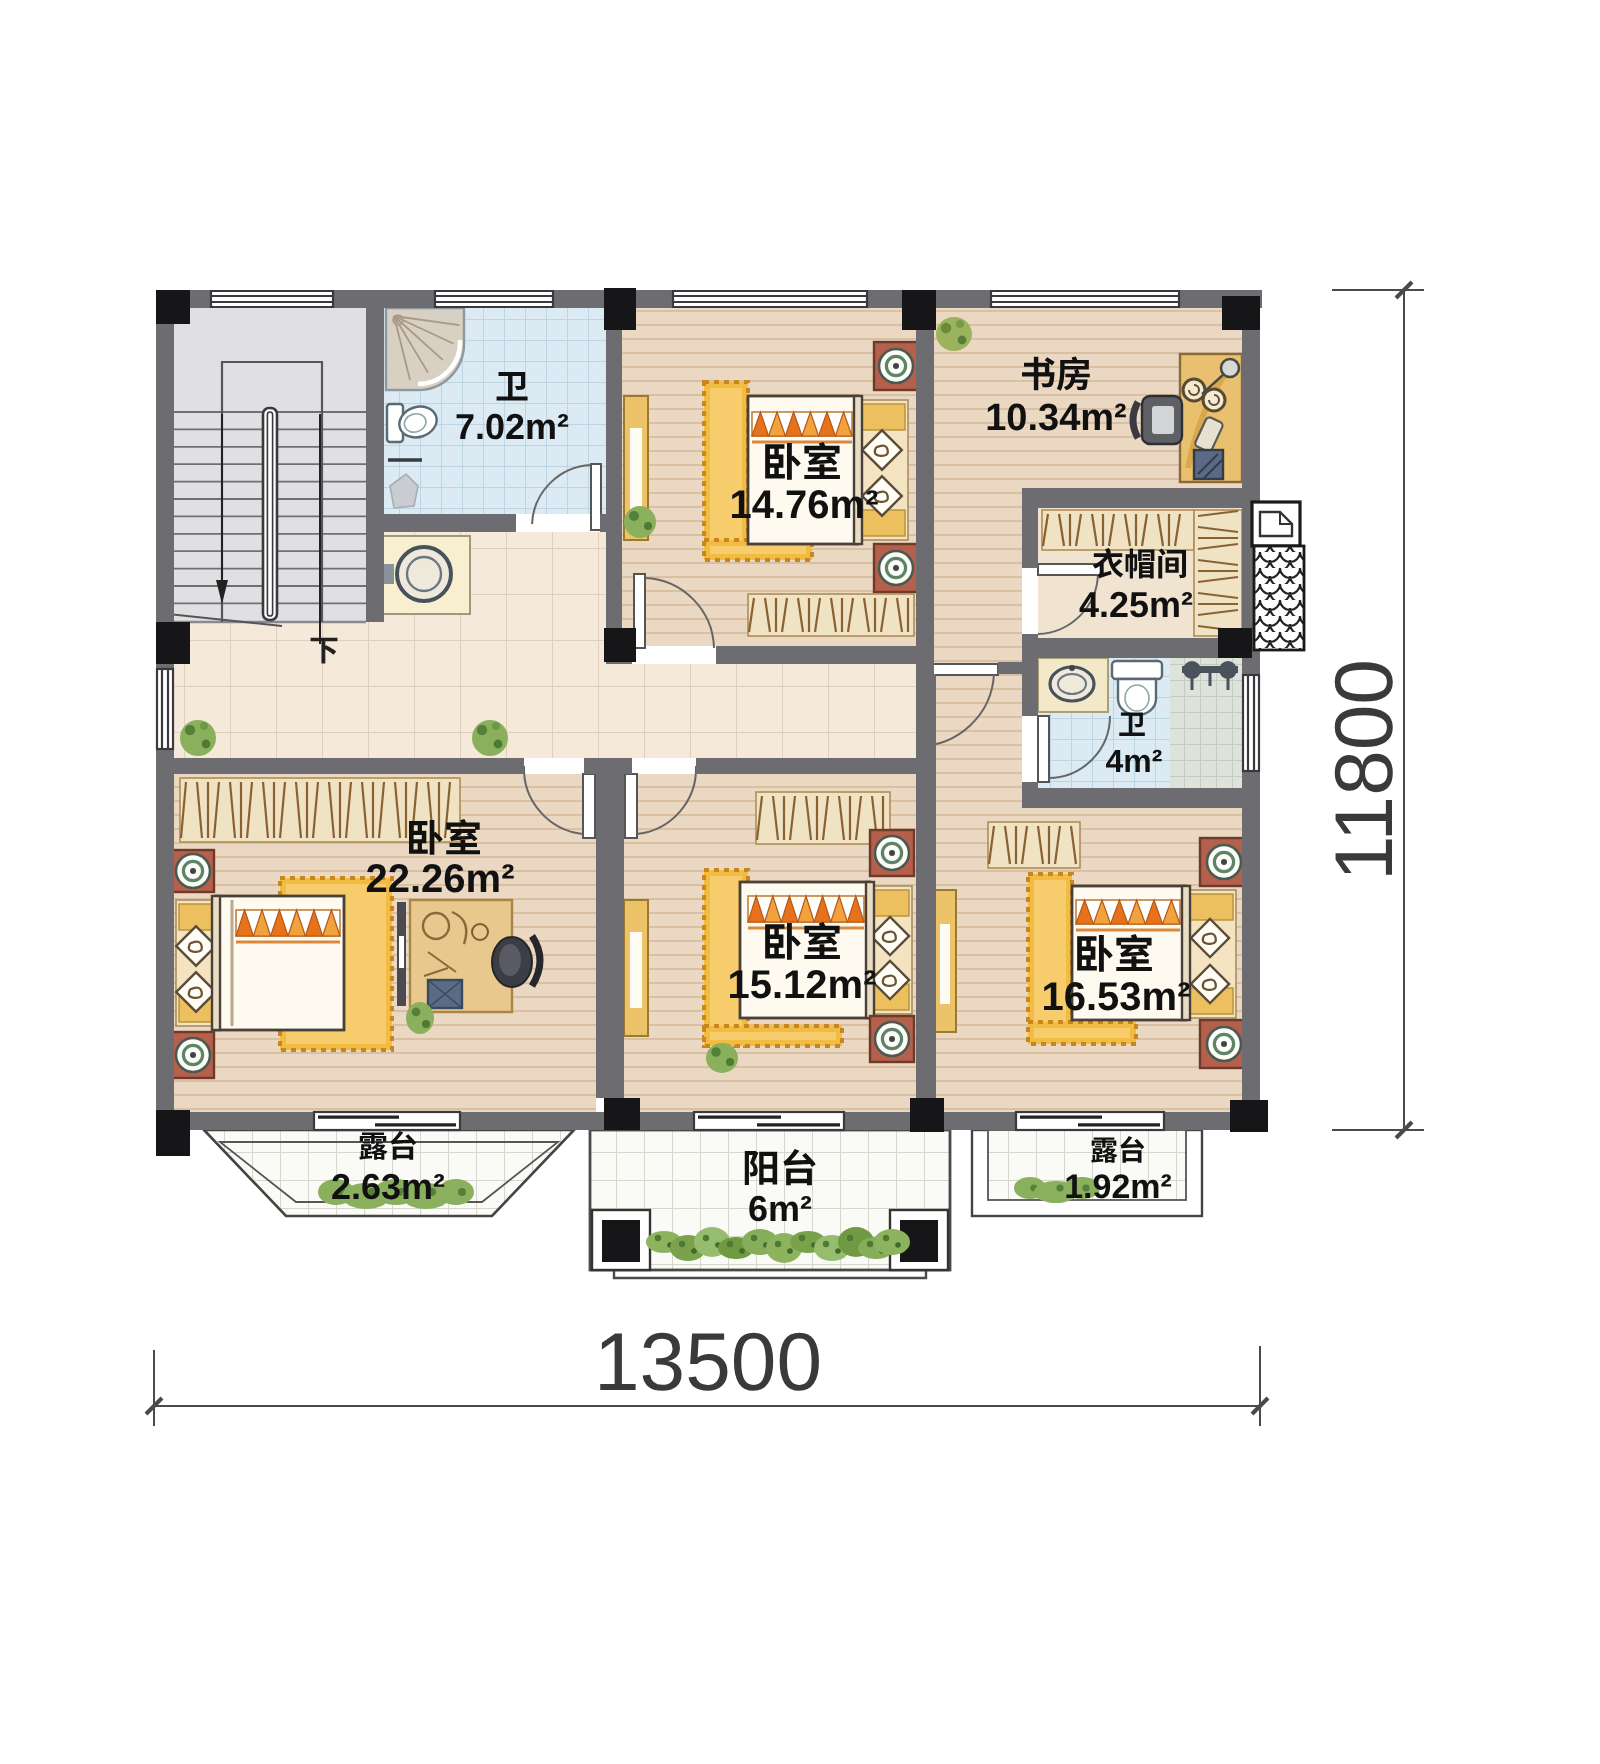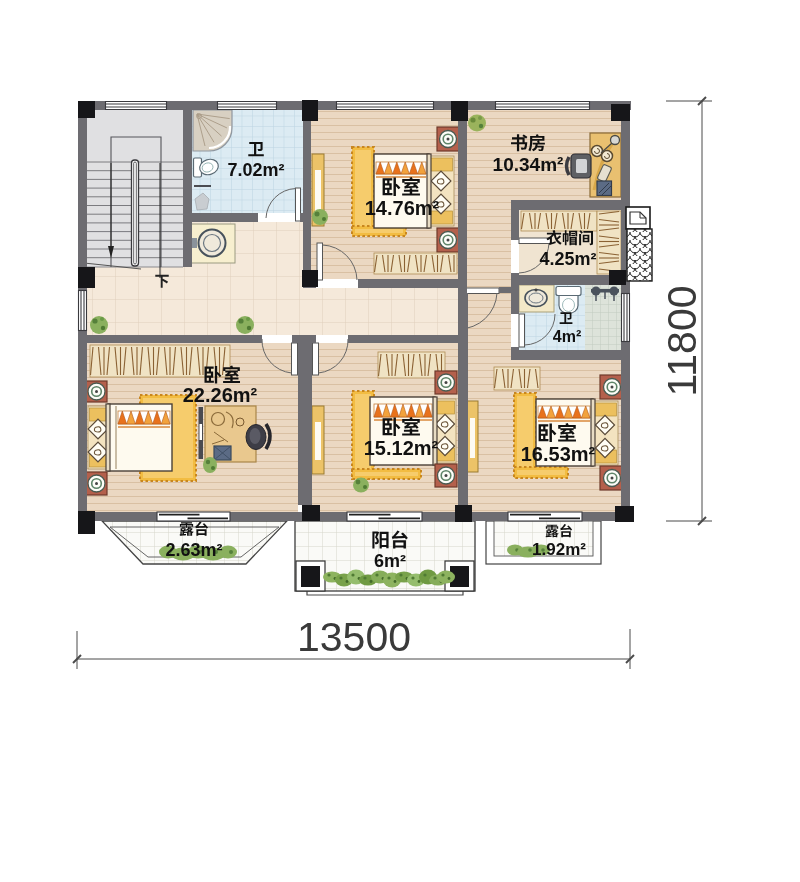--- a/index.html
+++ b/index.html
@@ -1,15 +1,15 @@
 <!DOCTYPE html>
 <html><head><meta charset="utf-8">
 <style>
 html,body{margin:0;padding:0;background:#ffffff;}
-#plan{position:relative;width:800px;height:722px;font-family:"Liberation Sans",sans-serif;}
+#plan{position:relative;width:800px;height:722px;font-family:"Liberation Sans",sans-serif;margin-top:44px;}
 </style></head>
 <body>
 <div id="plan">
 <svg width="800" height="882" viewBox="0 0 800 882">
 <defs>
 <pattern id="wood" width="12" height="7" patternUnits="userSpaceOnUse">
   <rect width="12" height="7" fill="#ebd8c2"></rect>
   <line x1="0" y1="6.5" x2="12" y2="6.5" stroke="#d9c0a3" stroke-width="1"></line>
 </pattern>
 <pattern id="corrt" width="23" height="23" patternUnits="userSpaceOnUse">

